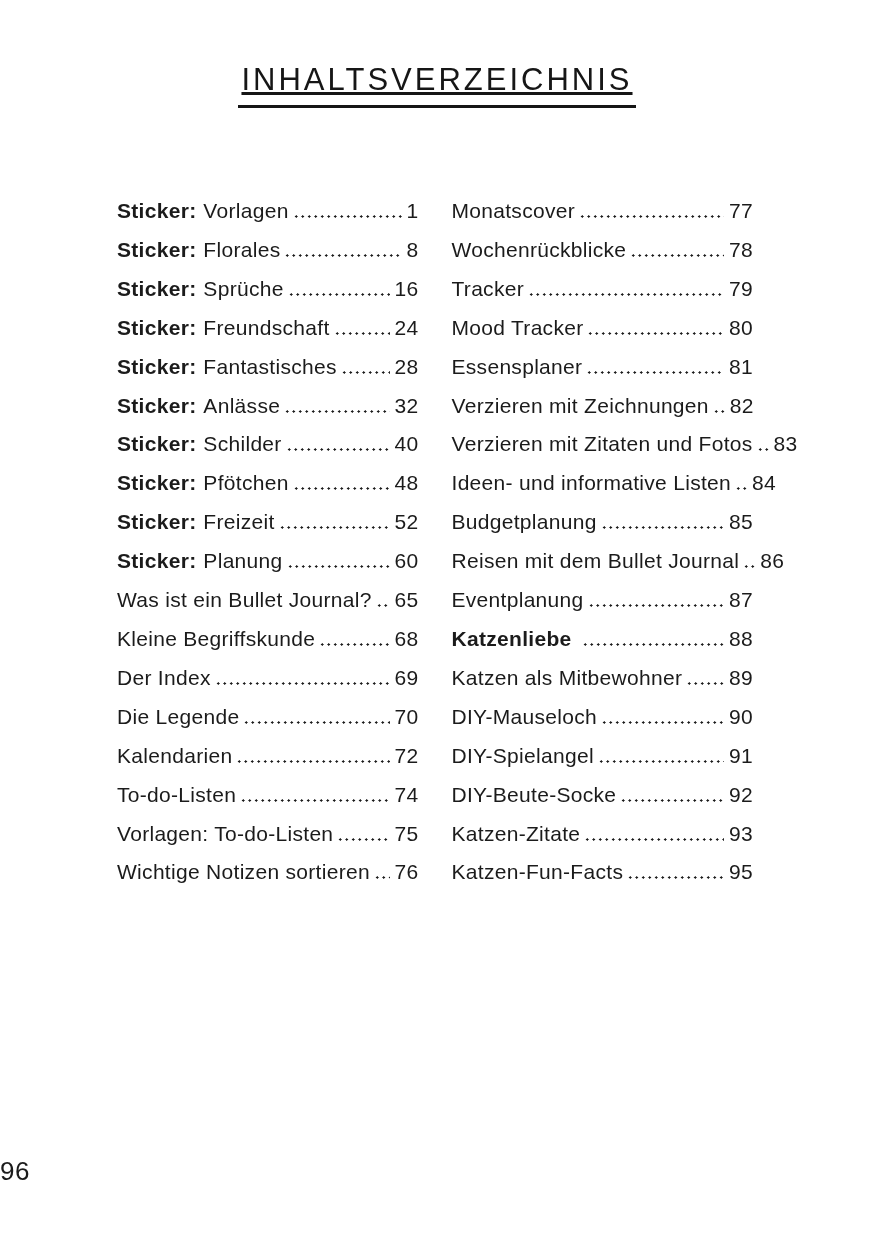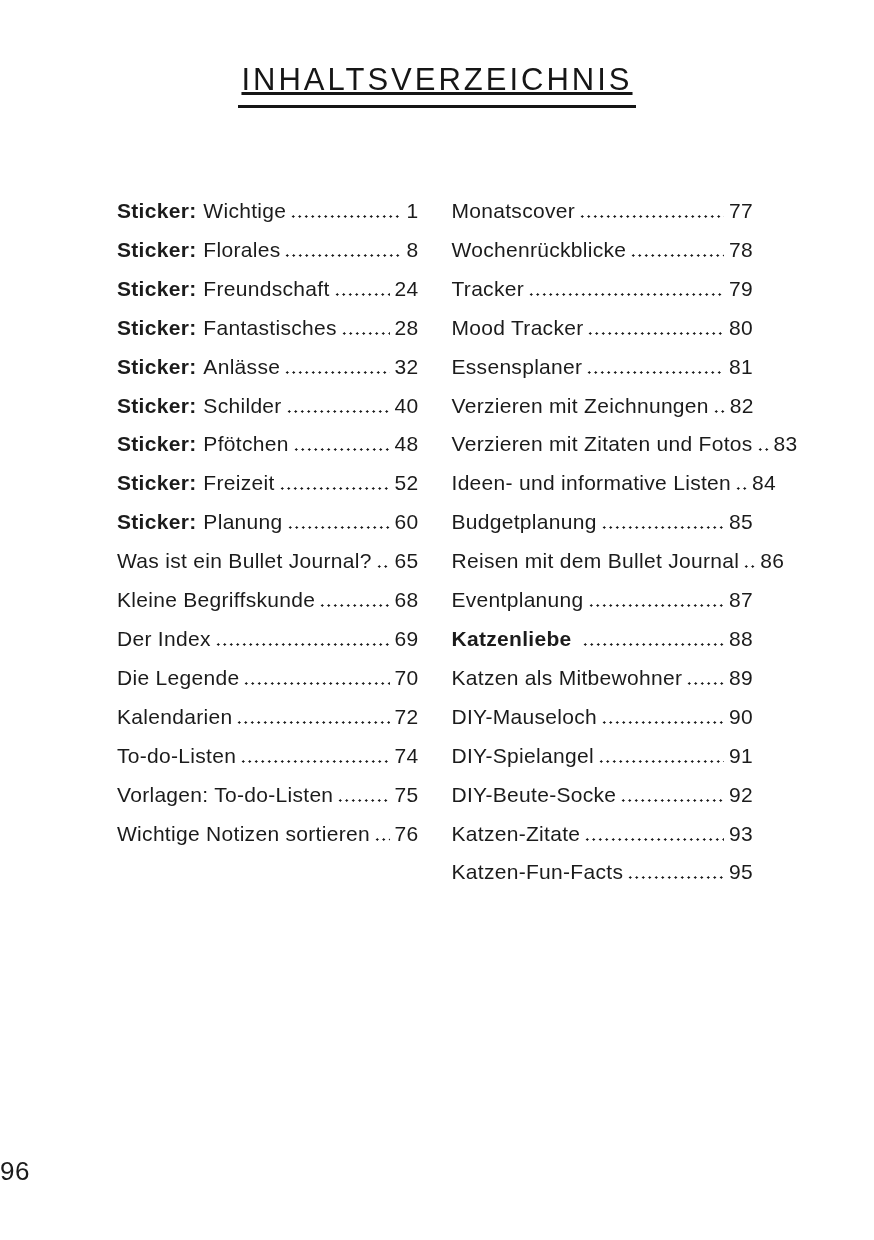--- a/index.html
+++ b/index.html
@@ -76,31 +76,36 @@
 </style>
 </head>
 <body>
 
 <div class="page">
   <h1 class="title">INHALTSVERZEICHNIS</h1>
 
   <div class="columns">
     <div class="col">
   <div class="row">
-    <span class="label"><b class="pre">Sticker:</b><span class="txt">Wichtige</span></span>
+    <span class="label"><b class="pre">Sticker:</b><span class="txt">Vorlagen</span></span>
     <span class="leader"></span>
     <span class="pagenum">1</span>
   </div>
 
   <div class="row">
     <span class="label"><b class="pre">Sticker:</b><span class="txt">Florales</span></span>
     <span class="leader"></span>
     <span class="pagenum">8</span>
   </div>
 
+  <div class="row">
+    <span class="label"><b class="pre">Sticker:</b><span class="txt">Sprüche</span></span>
+    <span class="leader"></span>
+    <span class="pagenum">16</span>
+  </div>
 
   <div class="row">
     <span class="label"><b class="pre">Sticker:</b><span class="txt">Freundschaft</span></span>
     <span class="leader"></span>
     <span class="pagenum">24</span>
   </div>
 
   <div class="row">
     <span class="label"><b class="pre">Sticker:</b><span class="txt">Fantastisches</span></span>
     <span class="leader"></span>

